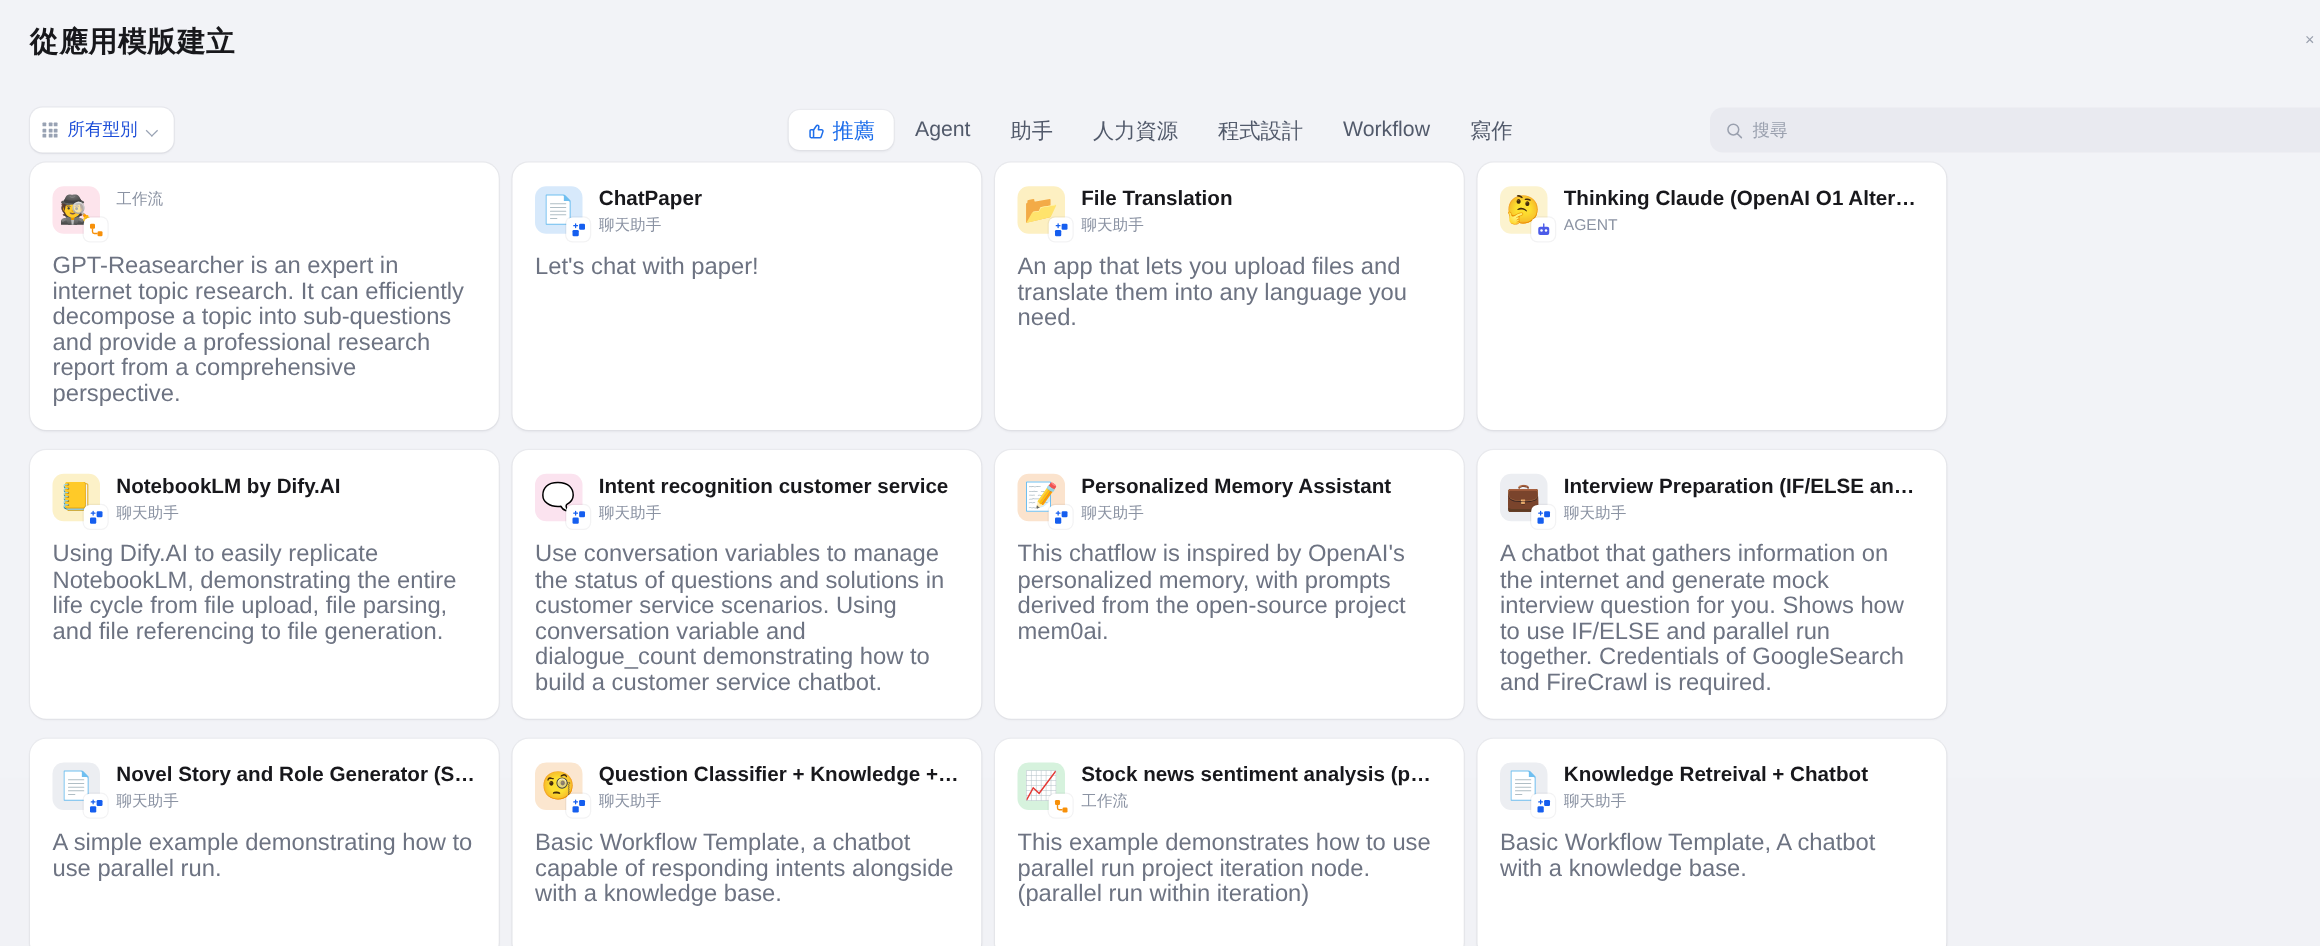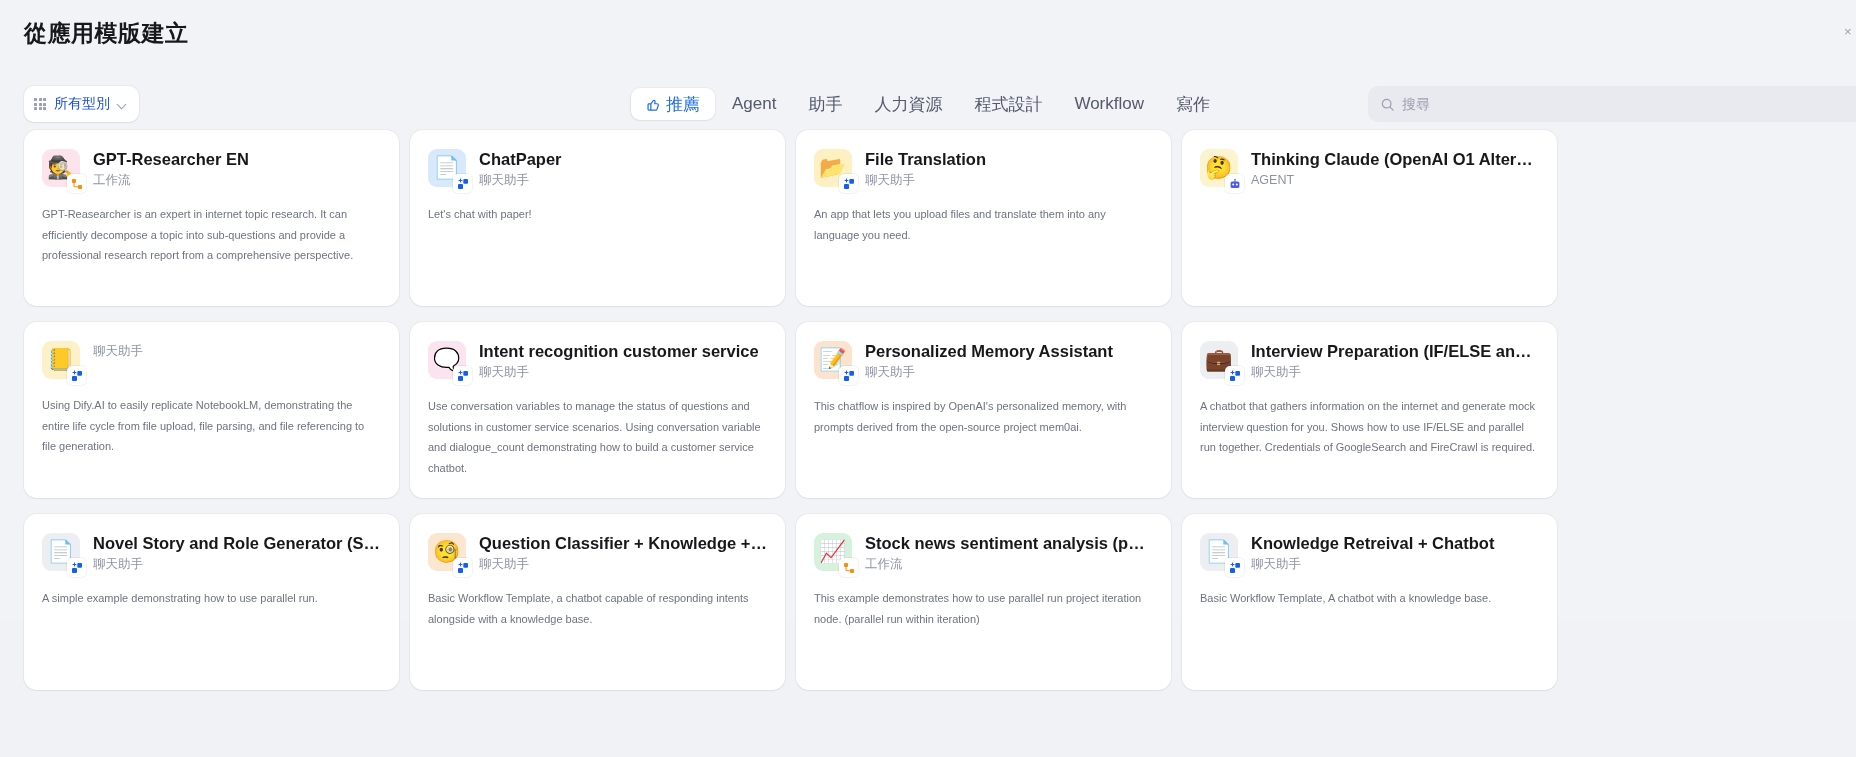--- a/index.html
+++ b/index.html
@@ -218,21 +218,21 @@
     margin-top: 2px;
     font-size: 12.5px;
     line-height: 16px;
     color: #8b93a3;
     white-space: nowrap;
     overflow: hidden;
     text-overflow: ellipsis;
   }
   .card-desc {
     margin-top: 16px;
-    font-size: 11px;
+    font-size: 19px;
     line-height: 20.5px;
     color: #6d7382;
   }
 </style>
 </head>
 <body>
 
 <div class="page">
 
   <div class="page-title">從應用模版建立</div>
@@ -300,21 +300,20 @@
             <span>🕵️</span>
             <span class="type-badge">
               <svg width="12" height="12" viewBox="0 0 12 12" fill="none">
                 <rect x="1" y="1" width="4" height="4" rx="1" fill="#f79009"></rect>
                 <rect x="7" y="7" width="4" height="4" rx="1" fill="#f79009"></rect>
                 <path d="M3 5.2v2.2c0 .8.6 1.4 1.4 1.4H6.6" stroke="#f79009" stroke-width="1.1" stroke-linecap="round" fill="none"></path>
               </svg>
             </span>
           </div>
           <div class="card-titles">
-            <div class="card-title">GPT-Researcher EN</div>
             <div class="card-kind">工作流</div>
           </div>
         </div>
         <div class="card-desc">GPT-Reasearcher is an expert in internet topic research. It can efficiently decompose a topic into sub-questions and provide a professional research report from a comprehensive perspective.</div>
       </div>
       <div class="card">
         <div class="card-head">
           <div class="app-icon" style="background:#d7e9fb">
             <span>📄</span>
             <span class="type-badge">
@@ -376,20 +375,21 @@
             <span>📒</span>
             <span class="type-badge">
               <svg width="12" height="12" viewBox="0 0 12 12" fill="none">
                 <rect x="1" y="6" width="5" height="5" rx="1" fill="#155eef"></rect>
                 <rect x="6.3" y="1" width="4.7" height="4.7" rx="1" fill="#155eef"></rect>
                 <path d="M3.5 1v3M2 2.5h3" stroke="#155eef" stroke-width="1" stroke-linecap="round"></path>
               </svg>
             </span>
           </div>
           <div class="card-titles">
+            <div class="card-title">NotebookLM by Dify.AI</div>
             <div class="card-kind">聊天助手</div>
           </div>
         </div>
         <div class="card-desc">Using Dify.AI to easily replicate NotebookLM, demonstrating the entire life cycle from file upload, file parsing, and file referencing to file generation.</div>
       </div>
       <div class="card">
         <div class="card-head">
           <div class="app-icon" style="background:#fbe3ef">
             <span>🗨️</span>
             <span class="type-badge">

